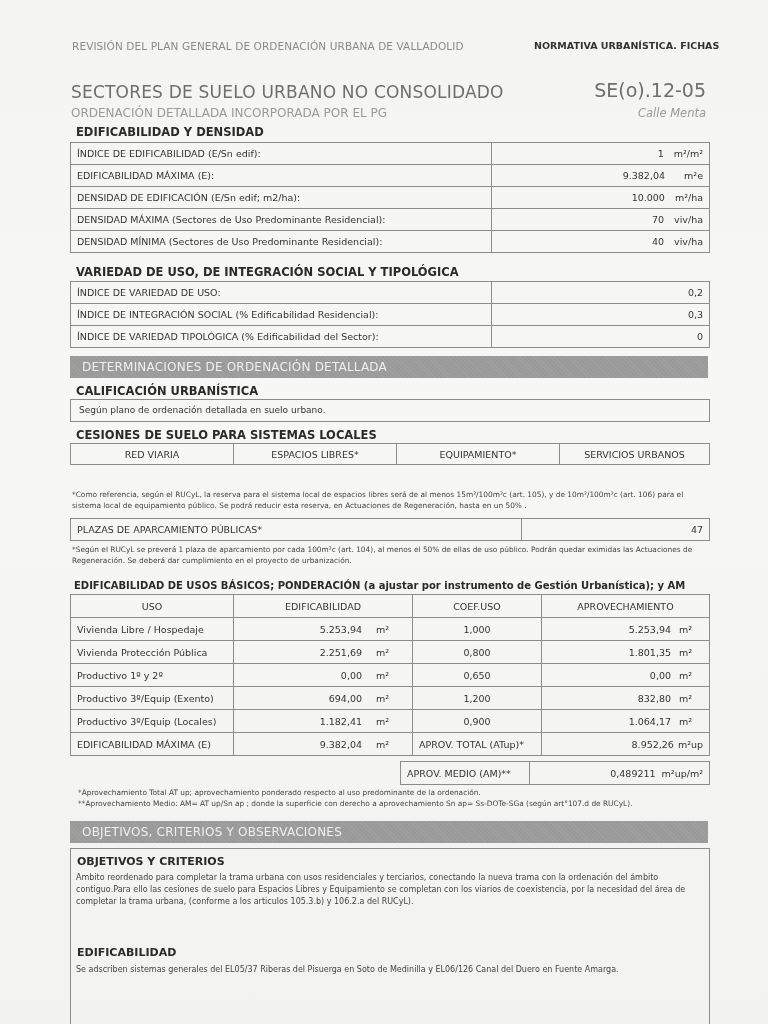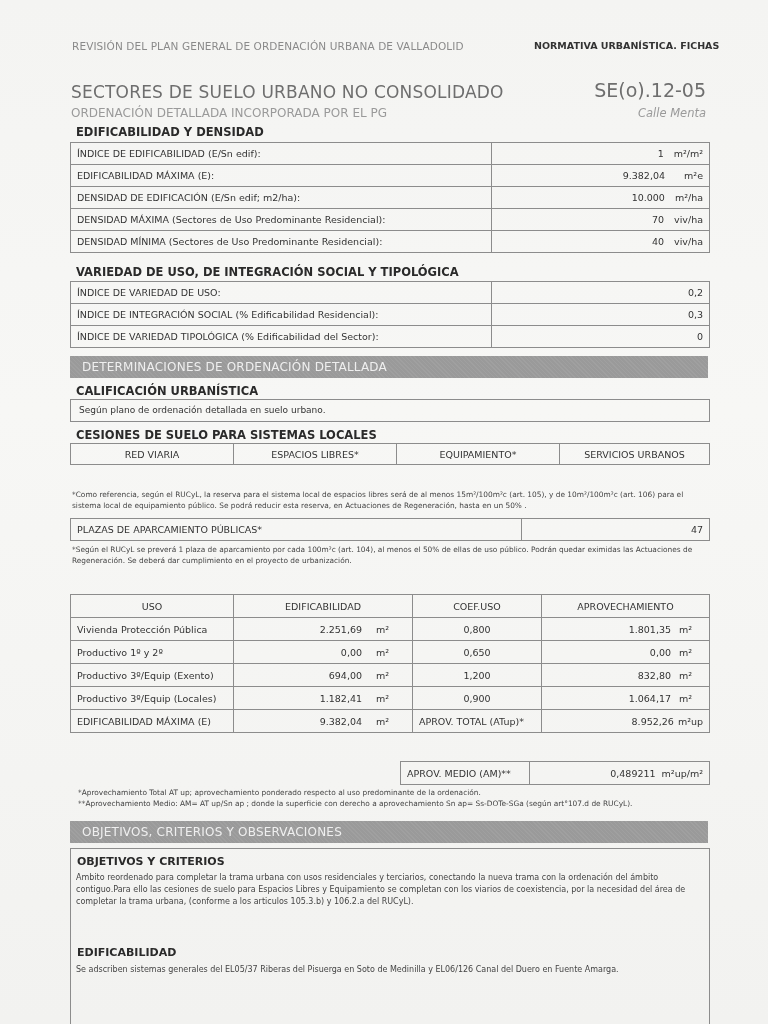--- a/index.html
+++ b/index.html
@@ -126,27 +126,34 @@
   <table class="kv" style="left:70px; top:518px; width:640px;">
     <tbody>
         <tr>
       <td class="k" style="width:438px;">PLAZAS DE APARCAMIENTO PÚBLICAS*</td>
       <td class="v">47</td>
     </tr>
   </tbody>
     </table>
   <div class="note" style="left:72px; top:544px; width:636px;">*Según el RUCyL se preverá 1 plaza de aparcamiento por cada 100m²c (art. 104), al menos el 50% de ellas de uso público. Podrán quedar eximidas las Actuaciones de Regeneración. Se deberá dar cumplimiento en el proyecto de urbanización.</div>
 
+  <div class="abs sec-small" style="top:580px;">EDIFICABILIDAD DE USOS BÁSICOS; PONDERACIÓN (a ajustar por instrumento de Gestión Urbanística); y AM</div>
   <table class="uses" style="left:70px; top:594px; width:640px;">
     <tbody>
         <tr>
       <th style="width:150px;">USO</th>
       <th style="width:166px;">EDIFICABILIDAD</th>
       <th style="width:116px;">COEF.USO</th>
       <th>APROVECHAMIENTO</th>
+    </tr>
+    <tr>
+      <td class="l">Vivienda Libre / Hospedaje</td>
+      <td class="r"><span>5.253,94</span><span class="unit" style="min-width:30px;text-align:left;margin-left:14px;">m²</span></td>
+      <td class="c">1,000</td>
+      <td class="r"><span>5.253,94</span><span class="unit" style="min-width:24px;text-align:left;margin-left:8px;">m²</span></td>
     </tr>
     <tr>
       <td class="l">Vivienda Protección Pública</td>
       <td class="r"><span>2.251,69</span><span class="unit" style="min-width:30px;text-align:left;margin-left:14px;">m²</span></td>
       <td class="c">0,800</td>
       <td class="r"><span>1.801,35</span><span class="unit" style="min-width:24px;text-align:left;margin-left:8px;">m²</span></td>
     </tr>
     <tr>
       <td class="l">Productivo 1º y 2º</td>
       <td class="r"><span>0,00</span><span class="unit" style="min-width:30px;text-align:left;margin-left:14px;">m²</span></td>

